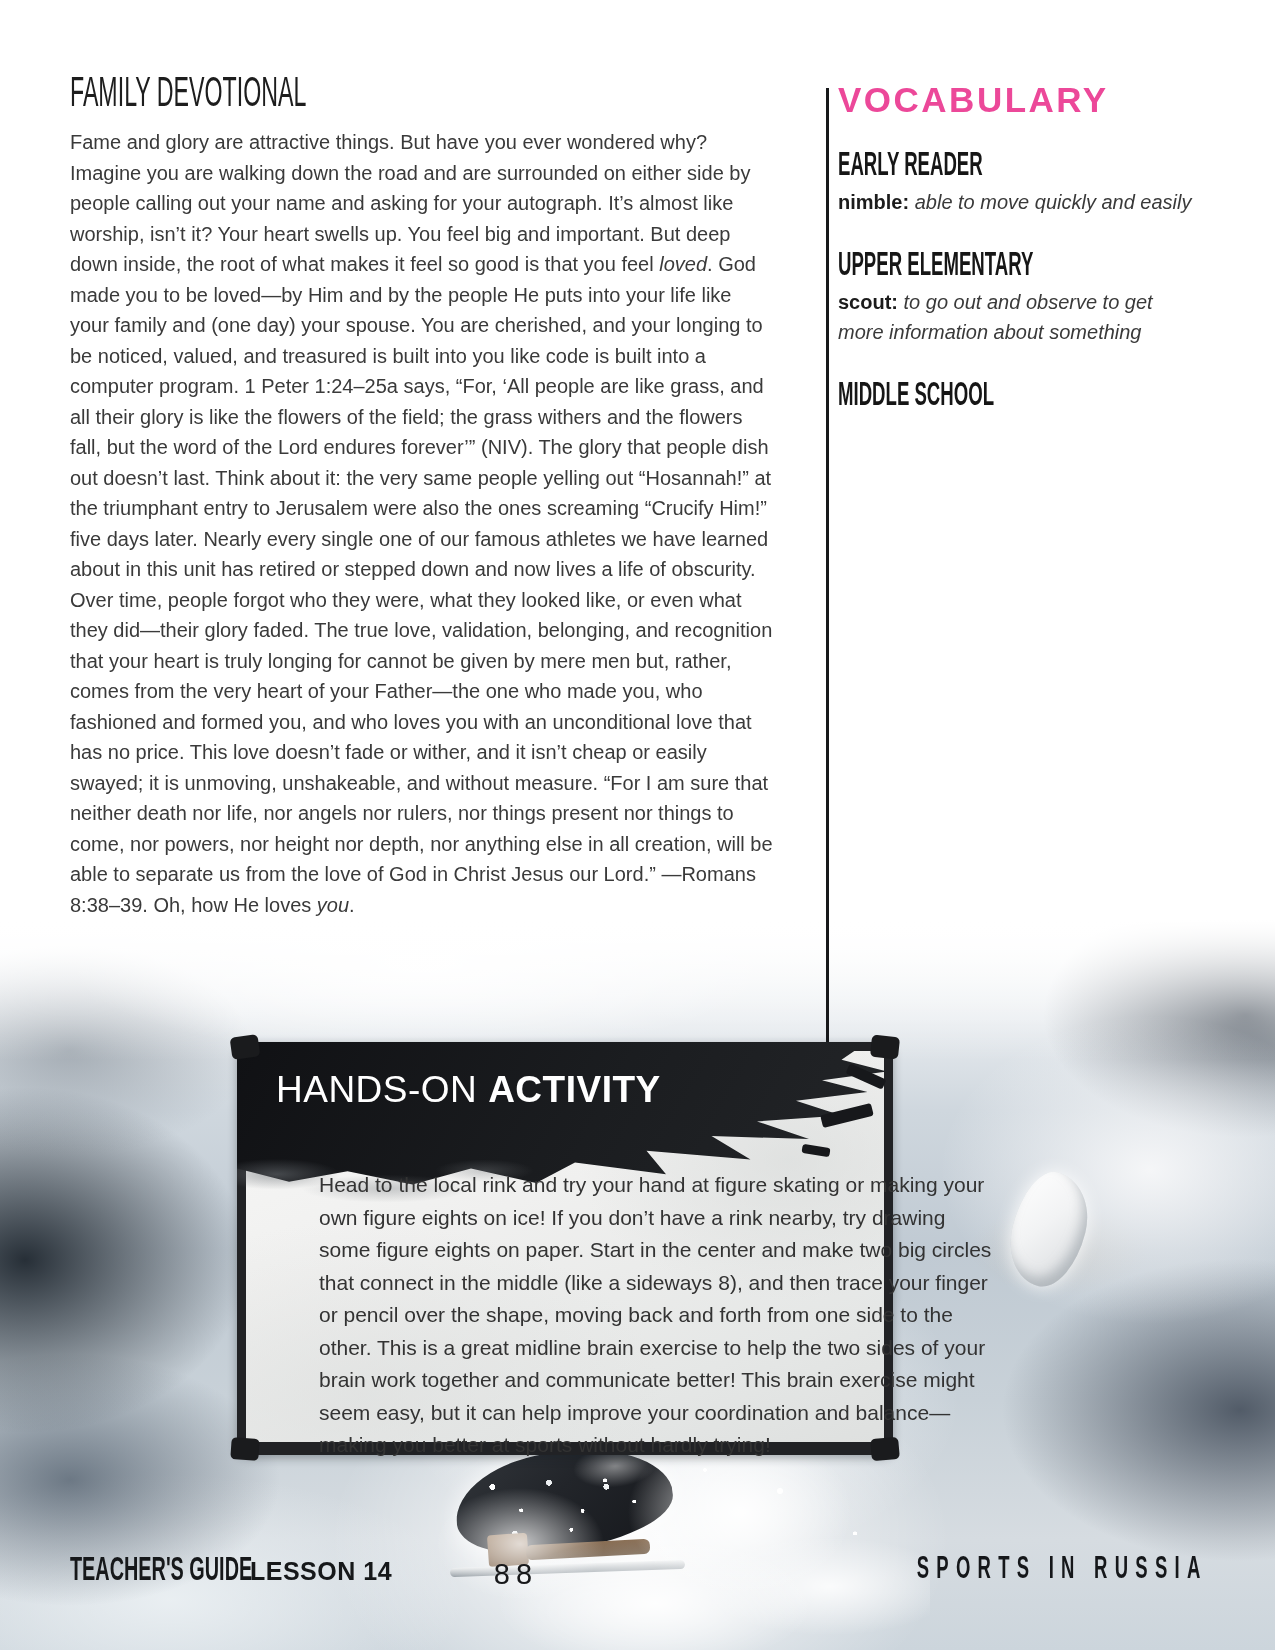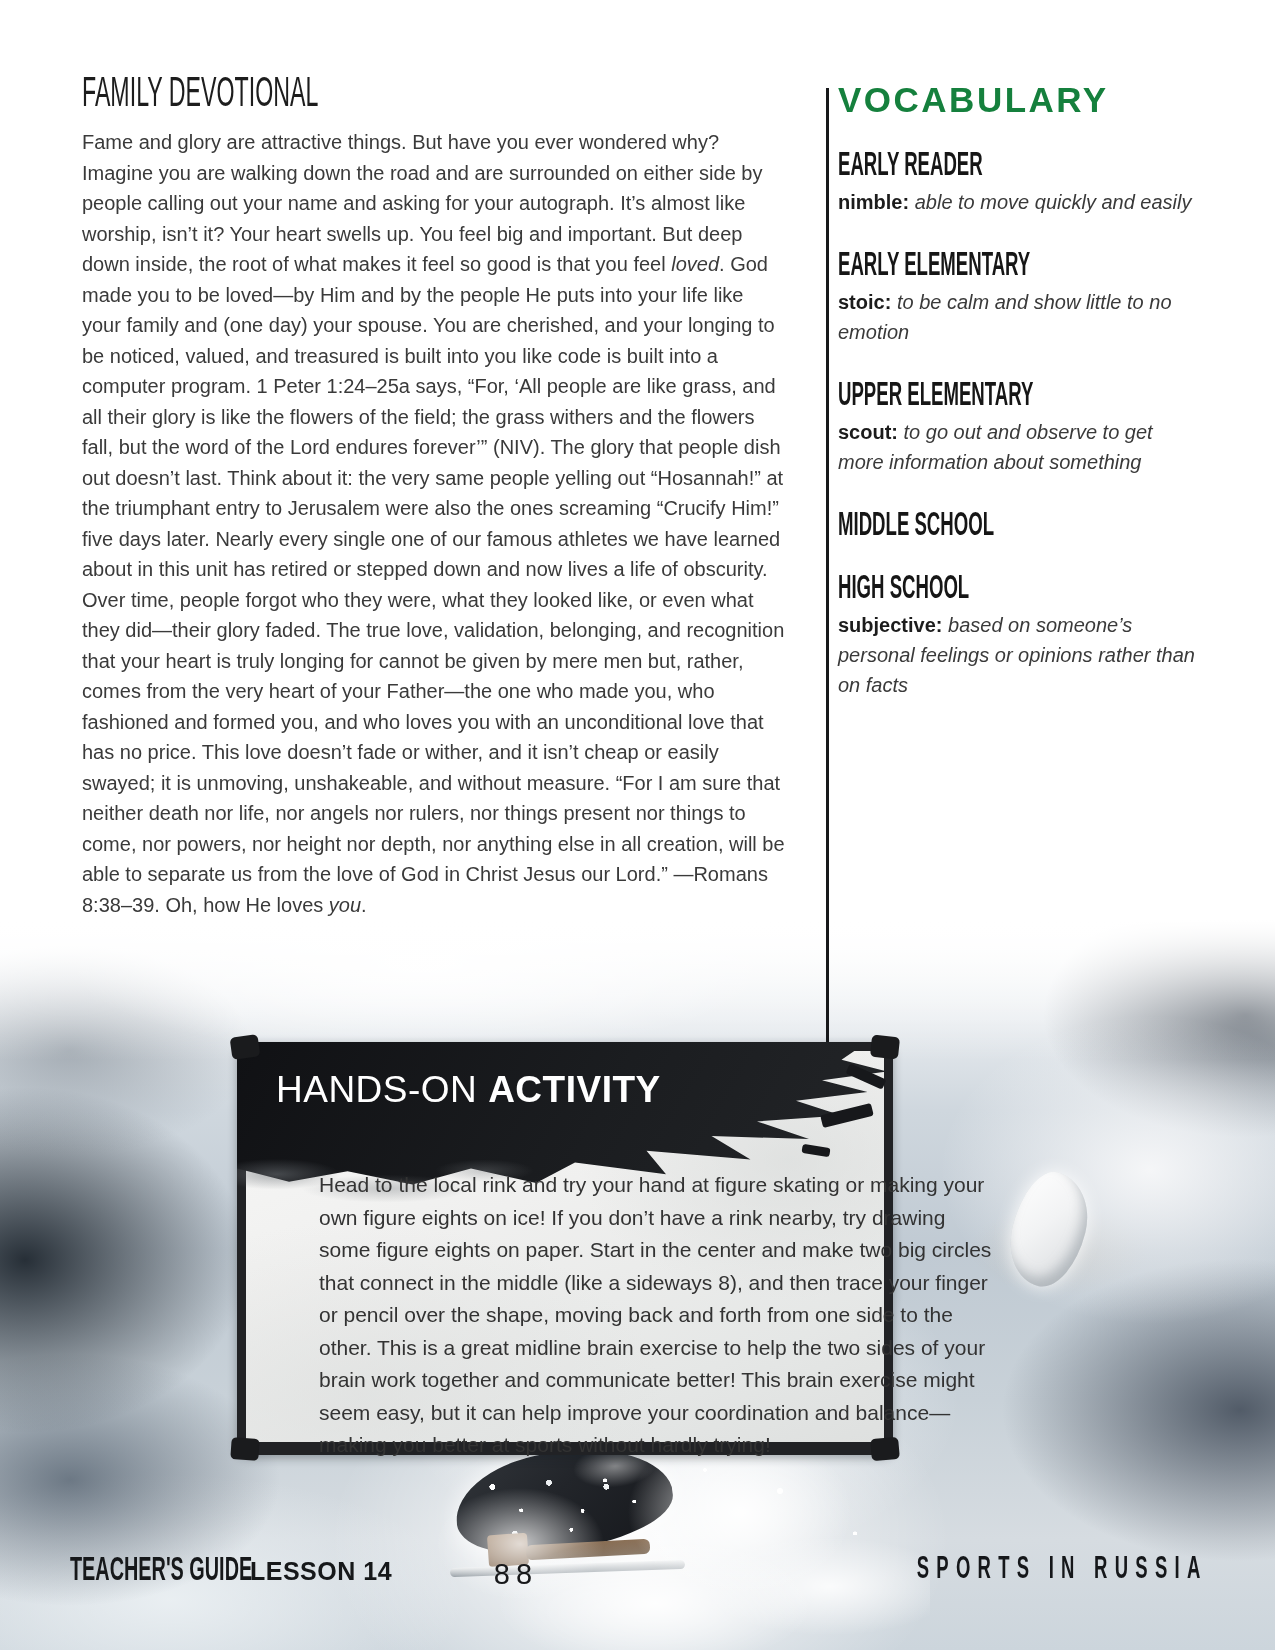--- a/index.html
+++ b/index.html
@@ -23,38 +23,38 @@
       radial-gradient(ellipse 310px 240px at 25px 340px, rgba(22,30,38,.9) 0%, rgba(22,30,38,0) 72%),
       radial-gradient(ellipse 300px 180px at 70px 560px, rgba(66,80,95,.7) 0%, rgba(66,80,95,0) 70%),
       radial-gradient(ellipse 420px 180px at 170px 680px, rgba(236,241,244,.9) 0%, rgba(236,241,244,0) 70%),
       linear-gradient(180deg,#ffffff 0px,#eceff2 80px,#cfd7de 190px,#c0cad3 330px,#c8d1d8 480px,#d6dce1 620px,#ccd5dc 730px);
   }
   .photo-bg::before{
     content:"";position:absolute;left:0;top:0;width:100%;height:140px;
     background:linear-gradient(180deg,#ffffff 0%,rgba(255,255,255,0) 100%);
   }
   
-  .devotional{position:absolute;left:82px;top:72px;width:705px;}
+  .devotional{position:absolute;left:70px;top:72px;width:705px;}
   .cnd{display:inline-block;transform-origin:left bottom;white-space:nowrap;}
   .devotional h1{
     margin:0;font-size:40px;line-height:1.05;font-weight:500;color:#1d1d1d;
     letter-spacing:0px;
   }
   .devotional h1 .cnd{transform:scale(.58,1.08);}
   .devotional p{
     margin:13px 0 0 0;font-size:20px;line-height:30.5px;color:#3a3a3a;
     text-align:left;
   }
   .devotional p em{}
   
   .divider{position:absolute;left:826px;top:88px;width:3px;height:957px;background:#17181a;}
   
   .vocab{position:absolute;left:838px;top:80px;width:360px;}
   .vocab h2{
-    margin:0 0 30px 0;font-size:35px;font-weight:bold;letter-spacing:2.5px;color:#15803d;
+    margin:0 0 30px 0;font-size:35px;font-weight:bold;letter-spacing:2.5px;color:#ec4899;
   }
   .vocab-entry{margin:0 0 33px 0;}
   .vocab-level{font-size:30px;font-weight:bold;color:#161616;line-height:1;margin-bottom:7px;}
   .vocab-level .cnd{transform:scale(.62,1.1);}
   .vocab-def{font-size:20px;line-height:30px;color:#333;}
   .vocab-term{font-weight:bold;font-style:normal;color:#1c1c1c;}
   .vocab-meaning{font-style:italic;color:#3a3a3a;}
   
   .activity-box{
     position:absolute;left:237px;top:1042px;width:656px;height:413px;box-sizing:border-box;
@@ -180,47 +180,33 @@
     <div>
 
         <div class="vocab-entry">
           <div class="vocab-level"><span class="cnd vl-text">EARLY READER</span></div>
           <div class="vocab-def">
             <span class="vocab-term">nimble:</span>
             <span class="vocab-meaning"> able to move quickly and easily</span>
           </div>
         </div>
 
-        <div class="vocab-entry">
-          <div class="vocab-level"><span class="cnd vl-text">EARLY ELEMENTARY</span></div>
-          <div class="vocab-def">
-            <span class="vocab-term">stoic:</span>
-            <span class="vocab-meaning"> to be calm and show little to no emotion</span>
-          </div>
-        </div>
 
         <div class="vocab-entry">
           <div class="vocab-level"><span class="cnd vl-text">UPPER ELEMENTARY</span></div>
           <div class="vocab-def">
             <span class="vocab-term">scout:</span>
             <span class="vocab-meaning"> to go out and observe to get more information about something</span>
           </div>
         </div>
 
         <div class="vocab-entry">
           <div class="vocab-level"><span class="cnd vl-text">MIDDLE SCHOOL</span></div>
         </div>
 
-        <div class="vocab-entry">
-          <div class="vocab-level"><span class="cnd vl-text">HIGH SCHOOL</span></div>
-          <div class="vocab-def">
-            <span class="vocab-term">subjective:</span>
-            <span class="vocab-meaning"> based on someone’s personal feelings or opinions rather than on facts</span>
-          </div>
-        </div>
       </div>
   </aside>
 
   <div class="white-skate"></div>
 
   <section class="activity-box">
     <div class="brush"></div>
     <div class="brush-fringe"></div>
     <div class="fleck fleck1"></div>
     <div class="fleck fleck2"></div>

